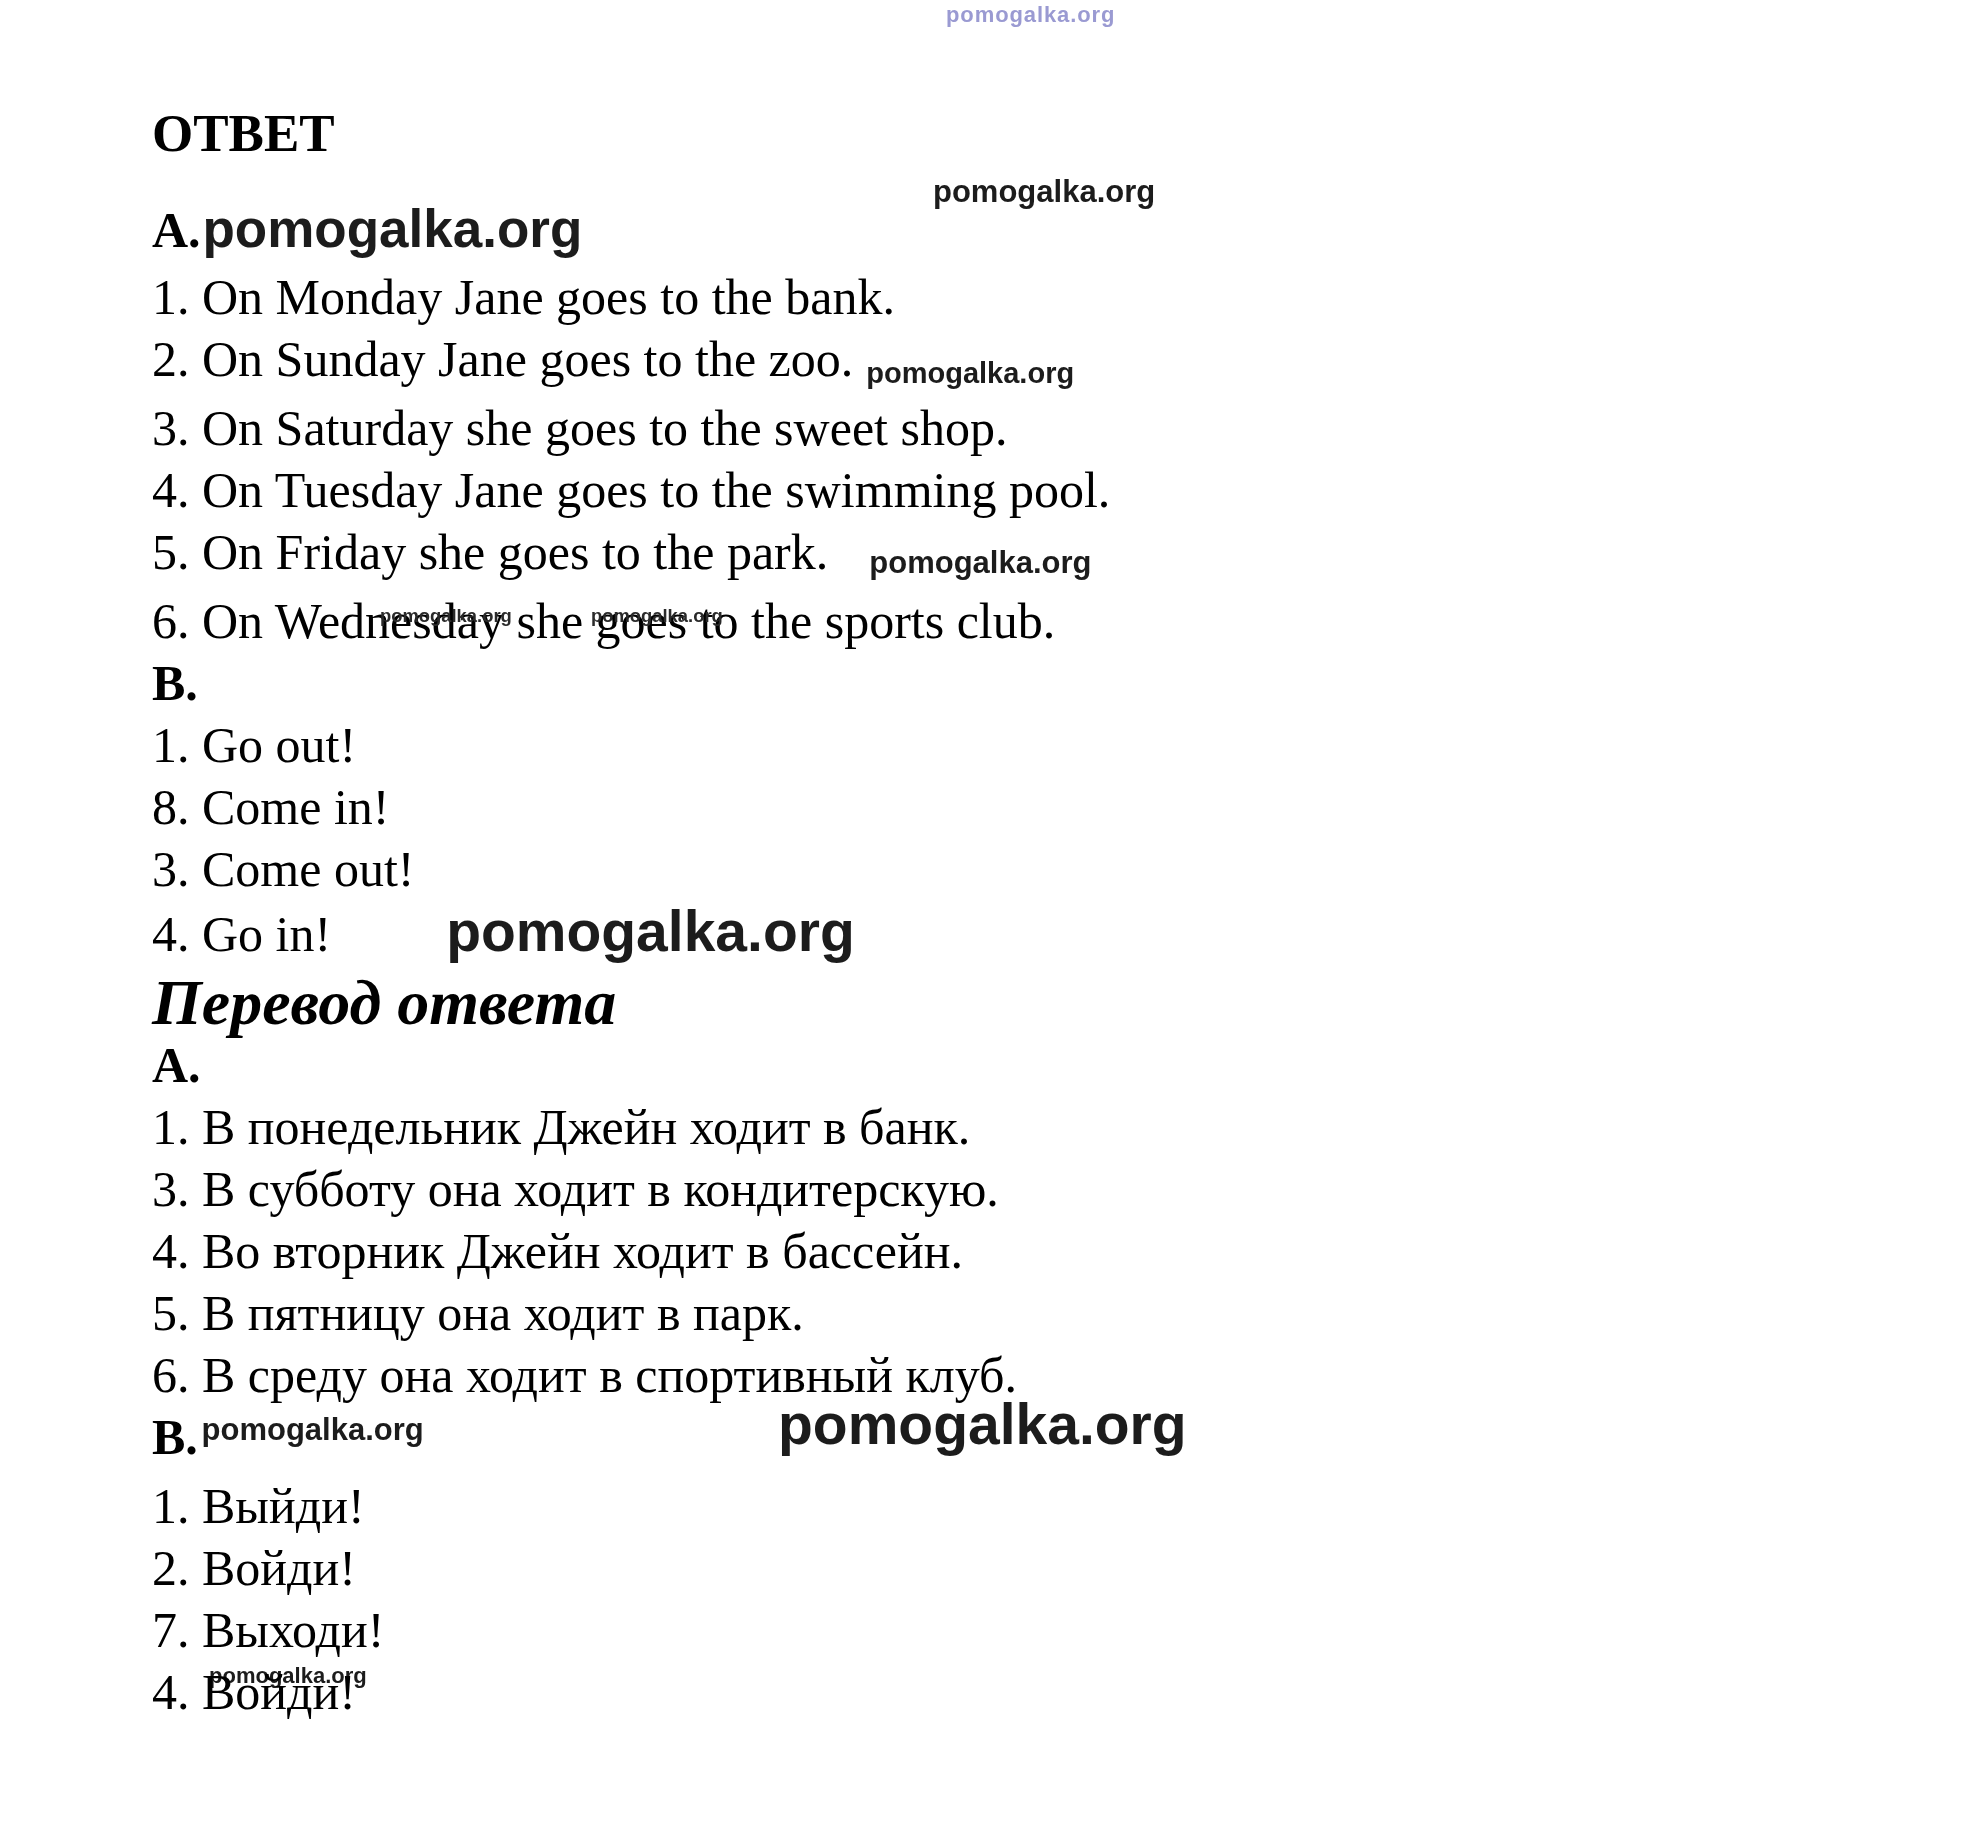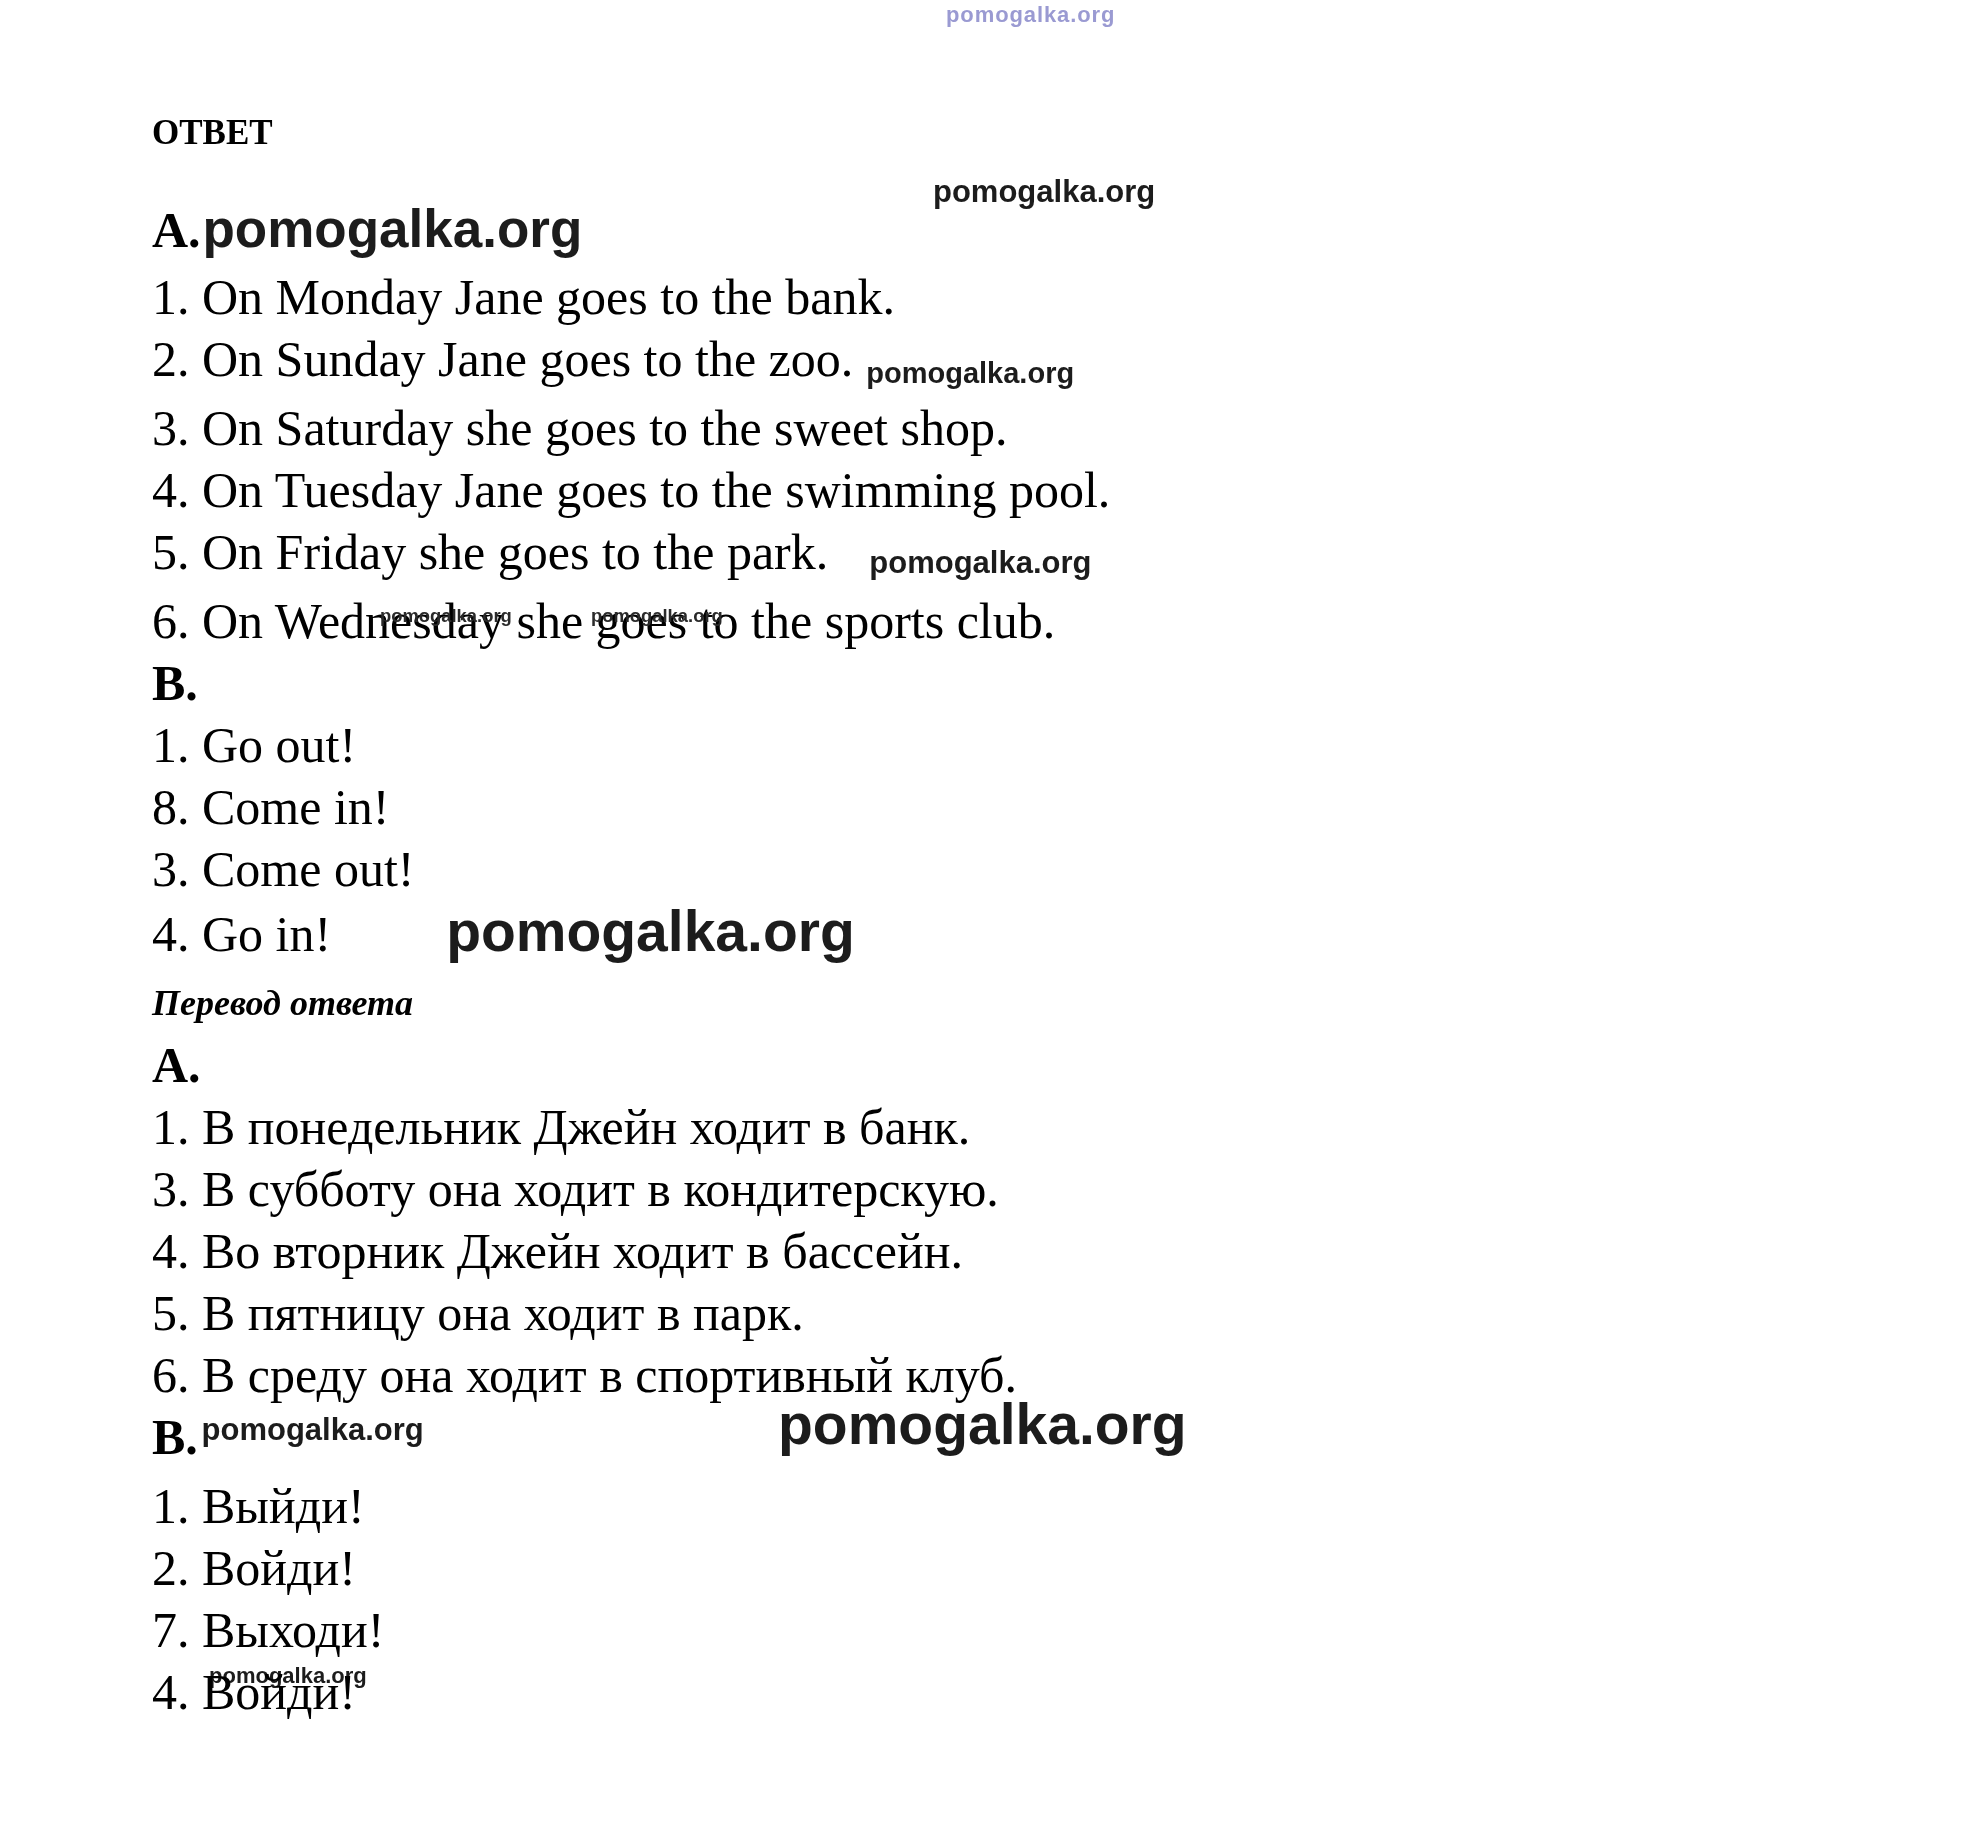--- a/index.html
+++ b/index.html
@@ -16,21 +16,21 @@
     font-family: "Liberation Serif", serif;
     color: #000000;
   }
   .content {
     position: absolute;
     left: 152px;
     top: 101px;
     right: 55px;
   }
   .heading {
-    font-size: 35px;
+    font-size: 53px;
     font-weight: bold;
     line-height: 64px;
     margin: 0;
   }
   .line {
     position: relative;
     font-size: 50px;
     line-height: 62px;
     white-space: nowrap;
   }
@@ -39,21 +39,21 @@
     font-size: 50px;
     line-height: 72px;
     font-weight: bold;
     white-space: nowrap;
     margin-top: 28px;
   }
   .label {
     font-weight: bold;
   }
   .italic-heading {
-    font-size: 36px;
+    font-size: 64px;
     line-height: 62px;
     font-weight: bold;
     font-style: italic;
     margin-top: 7.3px;
   }
   
   .wm {
     font-family: "Liberation Sans", sans-serif;
     font-weight: bold;
     color: #1c1c1c;

